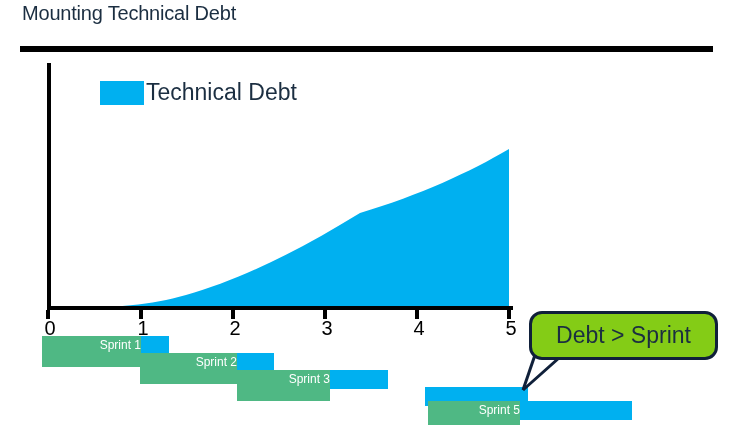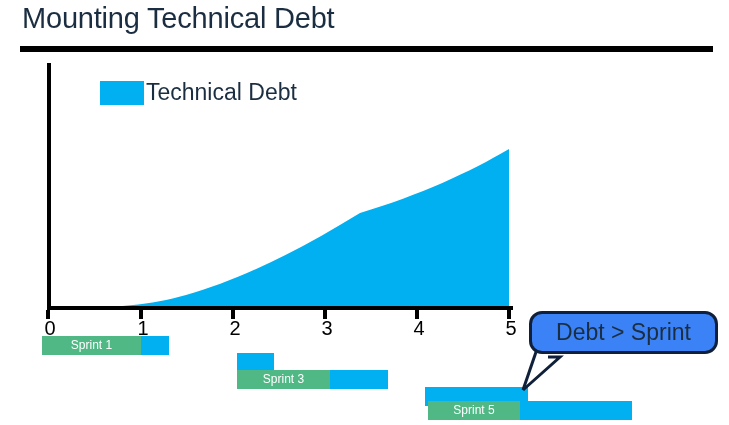--- a/index.html
+++ b/index.html
@@ -16,21 +16,21 @@
     height: 425px;
     background: #ffffff;
     overflow: hidden;
   }
 
   
   .title {
     position: absolute;
     left: 22px;
     top: 2px;
-    font-size: 29px;
+    font-size: 20px;
     font-weight: 400;
     letter-spacing: -0.2px;
     color: #1b2e41;
     white-space: nowrap;
   }
   .title-rule {
     position: absolute;
     left: 20px;
     top: 46px;
     width: 693px;
@@ -111,45 +111,45 @@
 
   
   .sprint-row {
     position: absolute;
     height: 19px;
   }
   .sprint-green {
     position: absolute;
     left: 0;
     top: 0;
-    height: 19px;
+    height: 31px;
     background: #4fb884;
     color: #ffffff;
     font-size: 12px;
     line-height: 19px;
-    text-align: center;
+    text-align: right;
     white-space: nowrap;
   }
   .sprint-cyan {
     position: absolute;
     top: 0;
     height: 19px;
     background: #00b0f0;
   }
 
   
   .callout {
     position: absolute;
     left: 529px;
     top: 311px;
     width: 189px;
-    height: 43px;
+    height: 49px;
     border: 3px solid #10203a;
     border-radius: 13px;
-    background: #3b82f6;
+    background: #84cc16;
     box-sizing: border-box;
   }
   .callout-text {
     position: absolute;
     left: 0;
     top: 0;
     width: 100%;
     height: 100%;
     display: flex;
     align-items: center;
@@ -208,20 +208,21 @@
       <div class="legend-label">Technical Debt</div>
     </div>
   </div>
 
   <div id="sprint-bars">
       <div class="sprint-row" style="left: 42px; top: 336px; width: 127px;">
         <div class="sprint-green" style="width: 99px;">Sprint 1</div>
         <div class="sprint-cyan" style="left: 99px; width: 28px;"></div>
       </div>
       <div class="sprint-row" style="left: 140px; top: 353px; width: 134px;">
+        <div class="sprint-green" style="width: 97px;">Sprint 2</div>
         <div class="sprint-cyan" style="left: 97px; width: 37px;"></div>
       </div>
       <div class="sprint-row" style="left: 237px; top: 370px; width: 151px;">
         <div class="sprint-green" style="width: 93px;">Sprint 3</div>
         <div class="sprint-cyan" style="left: 93px; width: 58px;"></div>
       </div>
       <div class="sprint-row" style="left: 333px; top: 387px; width: 195px;">
         <div class="sprint-cyan" style="left: 92px; width: 103px;"></div>
       </div>
       <div class="sprint-row" style="left: 428px; top: 401px; width: 204px;">

